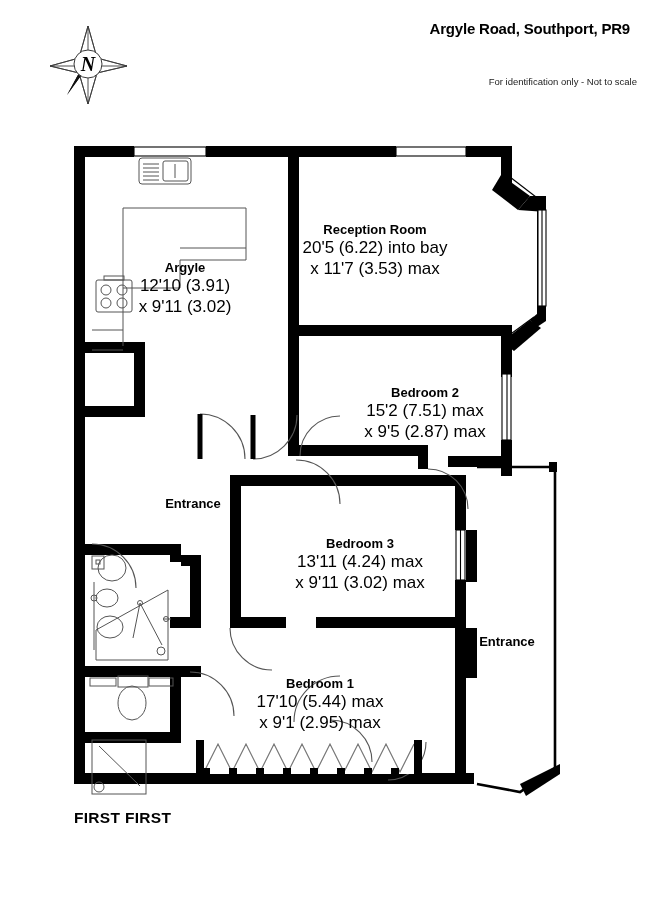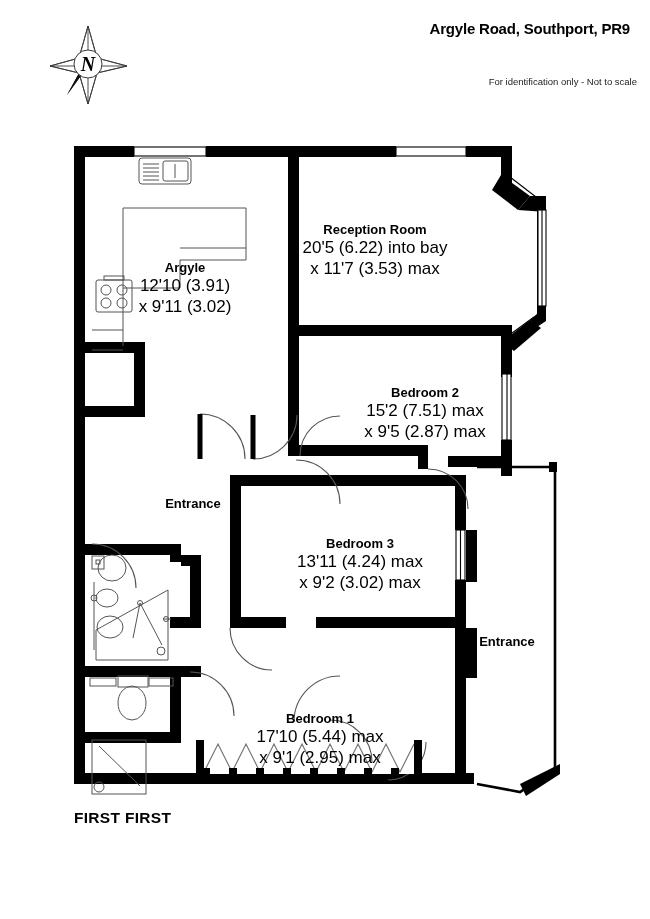--- a/index.html
+++ b/index.html
@@ -38,21 +38,21 @@
   
   .room-label{position:absolute;text-align:center;line-height:1.23;}
   .room-label .rname{font-size:13px;font-weight:bold;display:block;}
   .room-label .rdim{font-size:17px;display:block;}
 
   #label-reception{left:265px;top:222px;width:220px;}
   #label-kitchen{left:120px;top:260px;width:130px;}
   #label-bedroom2{left:300px;top:385px;width:250px;}
   #label-entrance{left:118px;top:448px;width:150px;margin-top:48px;}
   #label-bedroom3{left:230px;top:528px;width:260px;margin-top:8px;}
-  #label-bedroom1{left:200px;top:676px;width:240px;margin-top:35px;}
+  #label-bedroom1{left:200px;top:676px;width:240px;}
   #label-balcony{left:452px;top:634px;width:110px;}
   #label-entrance .rname{font-size:13px;font-weight:bold;}
 
   
   #footer{position:absolute;left:0;top:850px;width:650px;height:69px;}
 </style>
 </head>
 <body>
 
 <div class="page">
@@ -289,21 +289,21 @@
     <span class="rdim">x 9'5 (2.87) max</span>
   </div>
 
   <div class="room-label" id="label-entrance">
     <span class="rname">Entrance</span>
   </div>
 
   <div class="room-label" id="label-bedroom3">
     <span class="rname">Bedroom 3</span>
     <span class="rdim">13'11 (4.24) max</span>
-    <span class="rdim">x 9'2 (3.02) max</span>
+    <span class="rdim">x 9'11 (3.02) max</span>
   </div>
 
   <div class="room-label" id="label-bedroom1">
     <span class="rname">Bedroom 1</span>
     <span class="rdim">17'10 (5.44) max</span>
     <span class="rdim">x 9'1 (2.95) max</span>
   </div>
 
   <div class="room-label" id="label-balcony">
     <span class="rname">Entrance</span>

